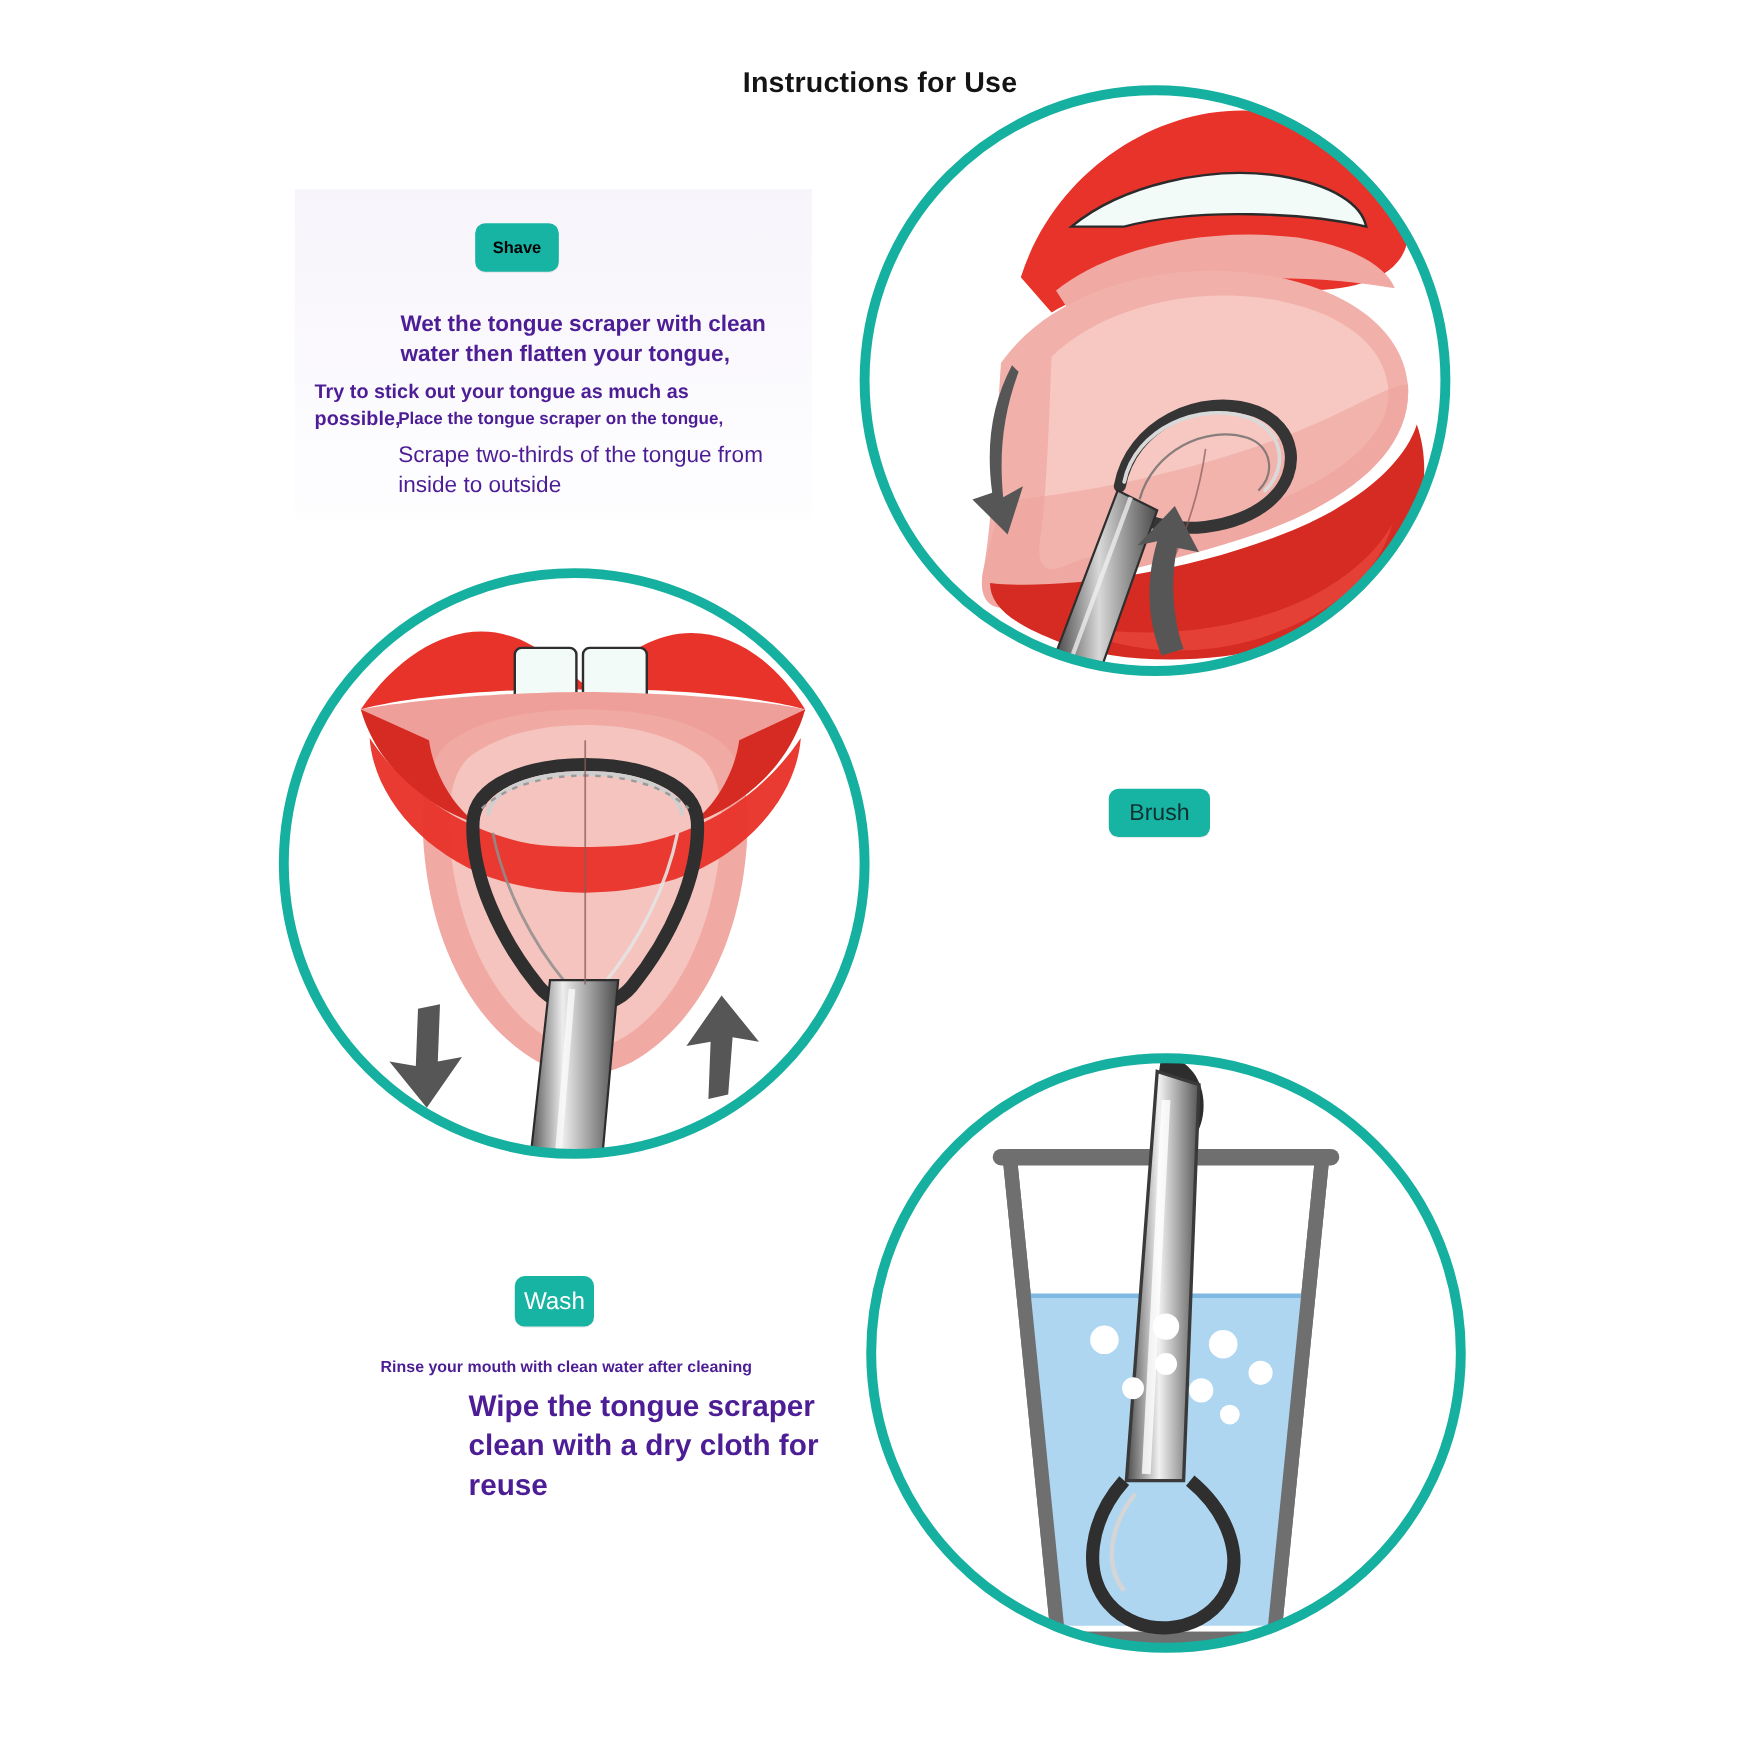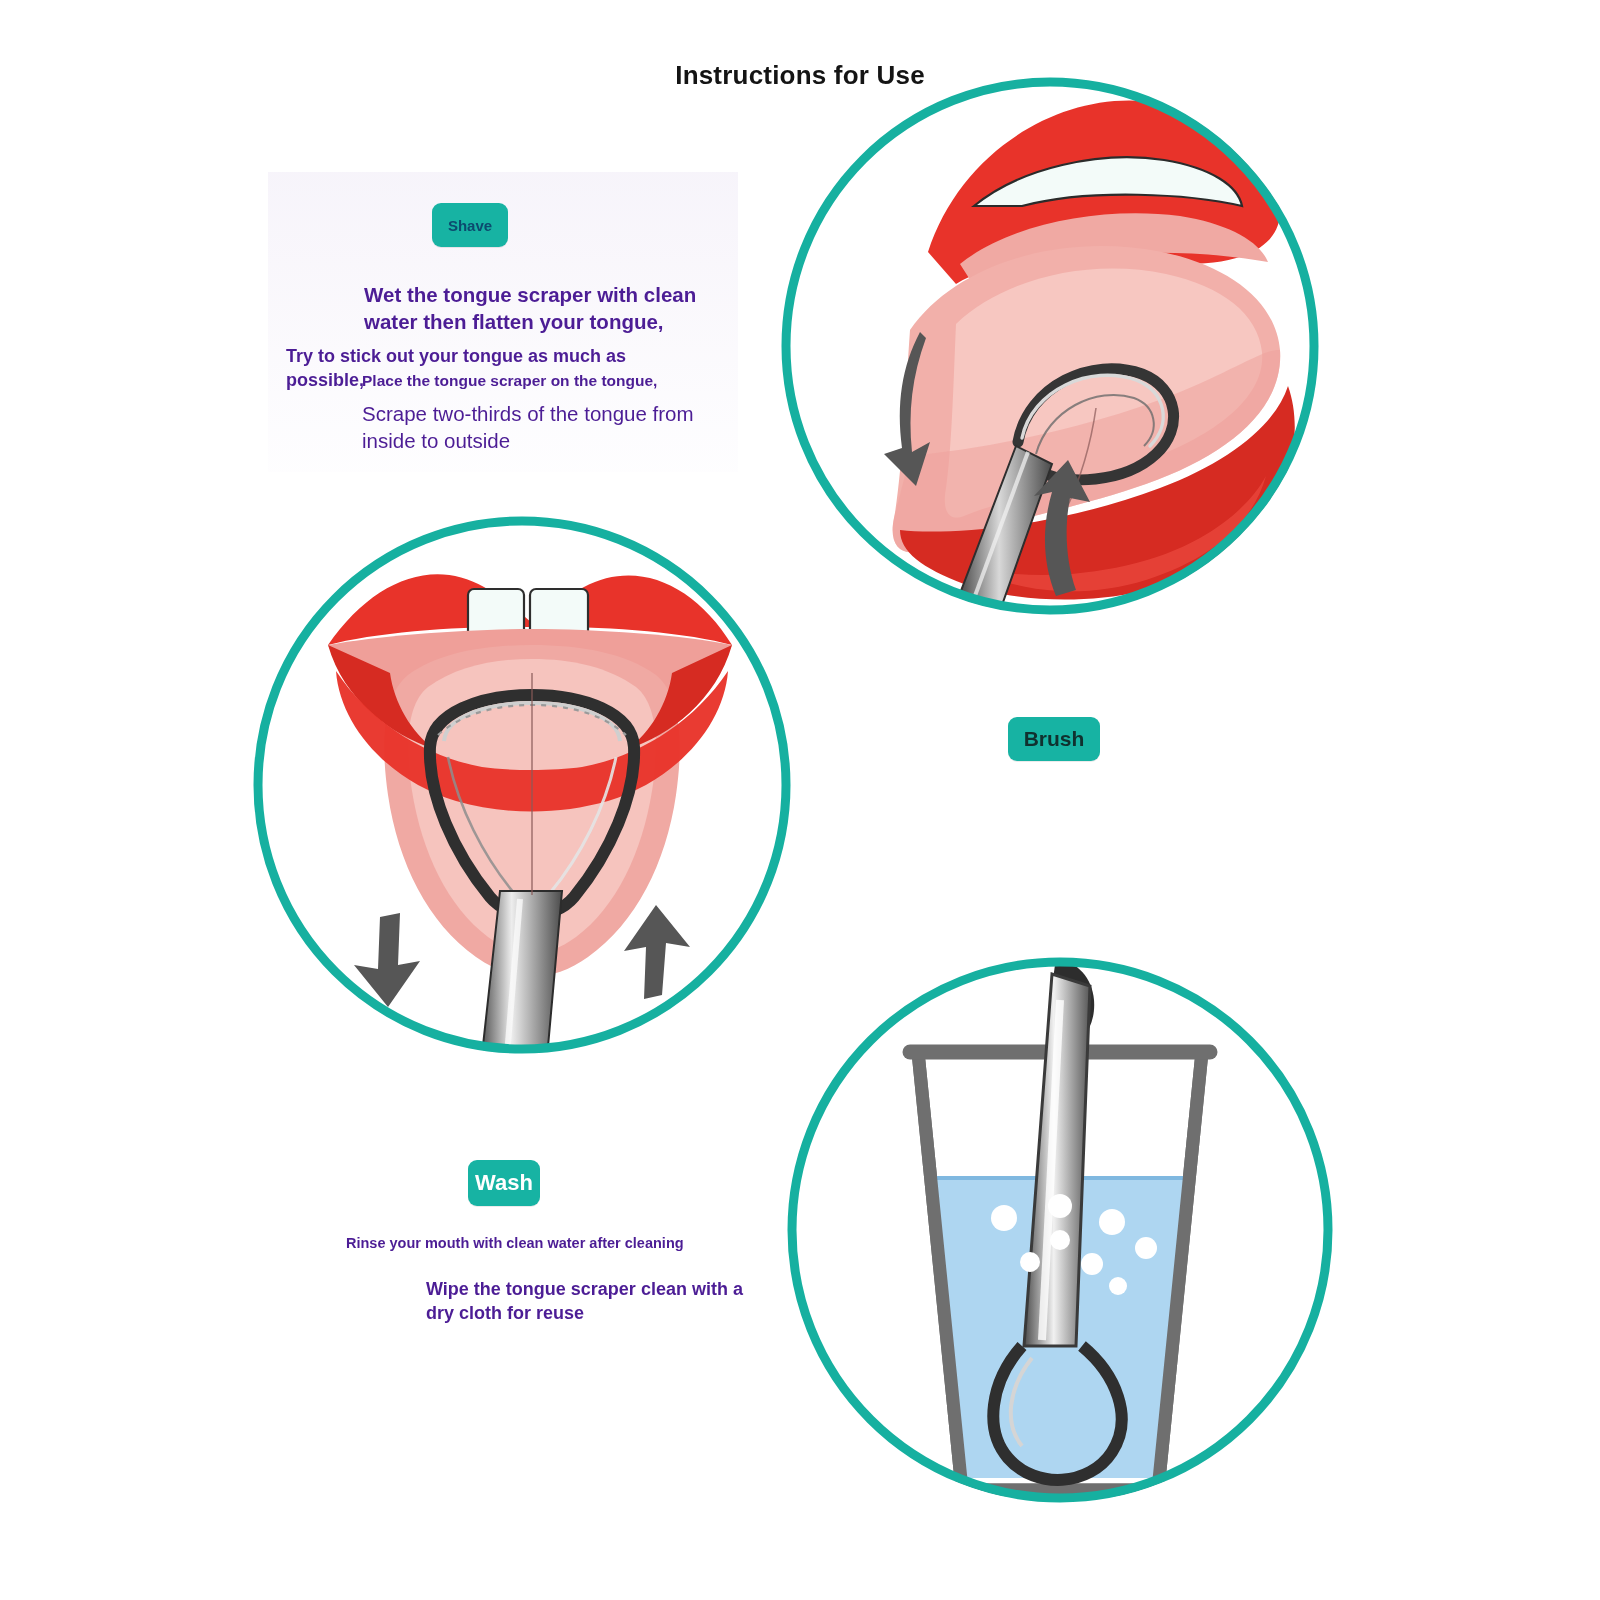--- a/index.html
+++ b/index.html
@@ -37,28 +37,28 @@
 
   
   .badge {
     position: absolute;
     background: #17b3a3;
     color: #0d2b2b;
     border-radius: 9px;
     display: flex;
     align-items: center;
     justify-content: center;
-    font-weight: bold;
+    font-weight: normal;
     box-shadow: 0 1px 0 rgba(0,0,0,.08);
   }
   .badge-shave {
     left: 432px; top: 203px;
     width: 76px; height: 44px;
     font-size: 15px;
-    color: #0c4a6e;
+    color: #000000;
     font-weight: bold;
   }
   .badge-brush {
     left: 1008px; top: 717px;
     width: 92px; height: 44px;
     font-size: 21px;
     color: #10312f;
   }
   .badge-wash {
     left: 468px; top: 1160px;
@@ -113,24 +113,23 @@
   .wash-small {
     left: 346px; top: 1234px;
     width: 400px;
     font-size: 14.5px;
     font-weight: bold;
     line-height: 1.3;
   }
   .wash-body {
     left: 426px; top: 1260px;
     width: 320px;
-    font-size: 18px;
+    font-size: 27px;
     font-weight: bold;
     line-height: 1.34;
-    margin-top: 17px;
   }
 
   
   .wash-bg {
     position: absolute;
     left: 268px; top: 172px;
     width: 470px; height: 300px;
     background: linear-gradient(180deg, rgba(246,243,250,.9), rgba(252,251,254,.4));
     pointer-events: none;
   }

